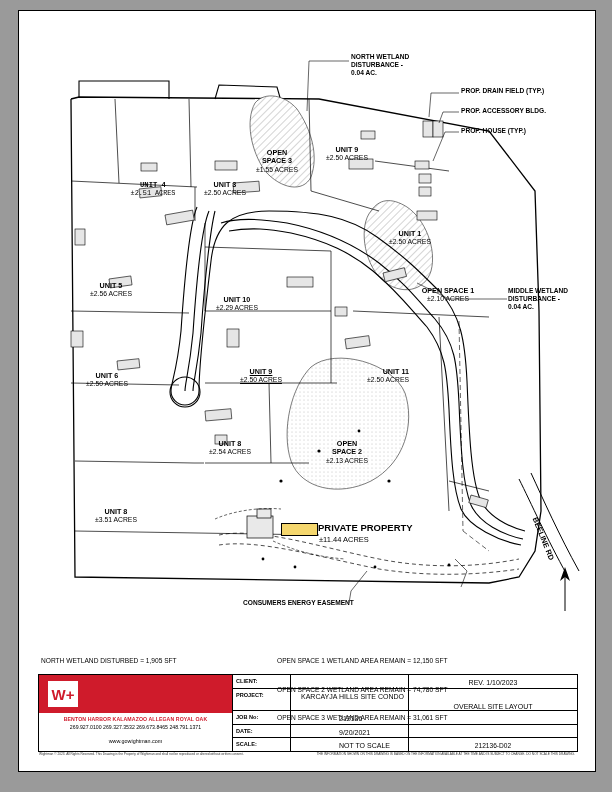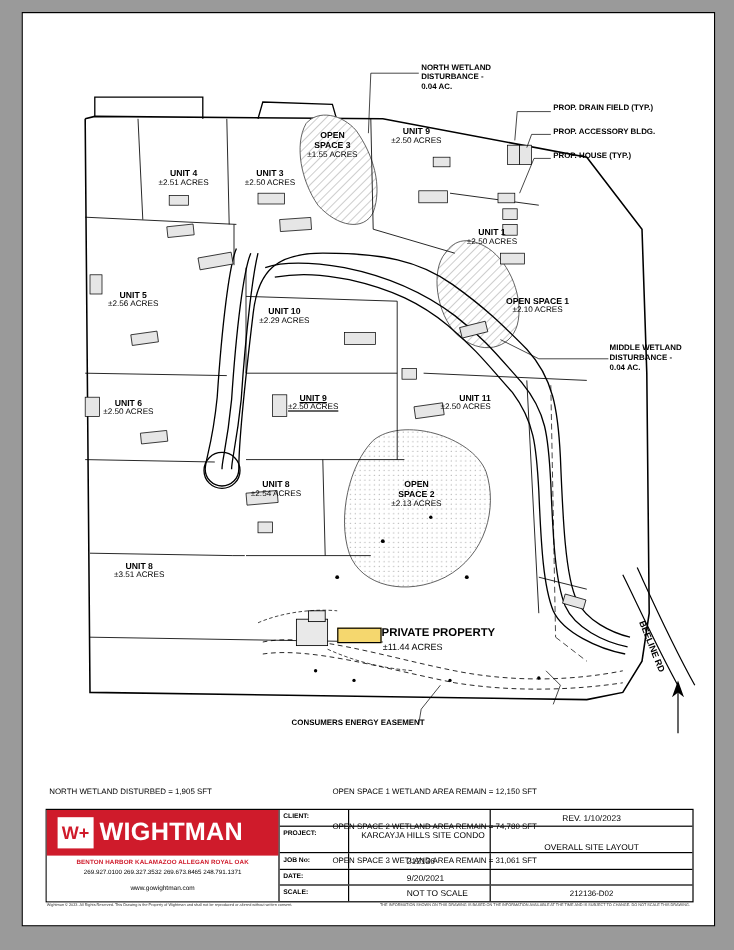--- a/index.html
+++ b/index.html
@@ -13,21 +13,21 @@
     position:absolute;left:18px;top:10px;width:576px;height:760px;
     background:#ffffff;border:1px solid #000;
   }
   .plan{
     position:absolute;left:0;top:0;width:576px;height:620px;
     overflow:hidden;
   }
   svg.plan-svg{position:absolute;left:0;top:0;}
   .lbl{
     position:absolute;font-size:7.2px;line-height:8.4px;color:#000;
-    text-align:center;white-space:pre;font-weight:bold;
+    text-align:center;white-space:pre;font-weight:bold;margin-top:40px;
   }
   .lbl .sub{font-weight:normal;font-size:6.8px;display:block;}
   .call{
     position:absolute;font-size:6.6px;line-height:7.8px;color:#000;
     white-space:pre;font-weight:bold;text-align:left;
   }
   .lgd{
     position:absolute;font-size:6.6px;line-height:9.5px;color:#000;white-space:pre;
   }
   .private-band{
@@ -231,21 +231,21 @@
         <path d="M440,310 L444,520"></path>
         <path d="M444,520 L470,540"></path>
       </g>
 
       <g>
         <path d="M546,560 L546,600" stroke="#000" stroke-width="1"></path>
         <path d="M546,556 L541,570 L546,566 L551,570 Z" fill="#000"></path>
       </g>
     </svg>
 
-    <div class="lbl" style="left:104px;top:130px;width:60px;"><span>UNIT 4</span><span class="sub">±2.51 ACRES</span></div>
+    <div class="lbl" style="left:104px;top:130px;width:60px;font-family:Liberation Mono, monospace;"><span>UNIT 4</span><span class="sub">±2.51 ACRES</span></div>
     <div class="lbl" style="left:178px;top:130px;width:56px;"><span>UNIT 3</span><span class="sub">±2.50 ACRES</span></div>
     <div class="lbl" style="left:228px;top:98px;width:60px;"><span>OPEN
 SPACE 3</span><span class="sub">±1.55 ACRES</span></div>
     <div class="lbl" style="left:298px;top:95px;width:60px;"><span>UNIT 9</span><span class="sub">±2.50 ACRES</span></div>
     <div class="lbl" style="left:362px;top:179px;width:58px;"><span>UNIT 1</span><span class="sub">±2.50 ACRES</span></div>
     <div class="lbl" style="left:382px;top:236px;width:94px;"><span>OPEN SPACE 1</span><span class="sub">±2.10 ACRES</span></div>
     <div class="lbl" style="left:62px;top:231px;width:60px;"><span>UNIT 5</span><span class="sub">±2.56 ACRES</span></div>
     <div class="lbl" style="left:186px;top:245px;width:64px;"><span>UNIT 10</span><span class="sub">±2.29 ACRES</span></div>
     <div class="lbl" style="left:58px;top:321px;width:60px;"><span>UNIT 6</span><span class="sub">±2.50 ACRES</span></div>
     <div class="lbl" style="left:211px;top:317px;width:62px;text-decoration:underline;"><span>UNIT 9</span><span class="sub">±2.50 ACRES</span></div>
@@ -280,21 +280,20 @@
   <div class="lgd" style="left:258px;top:626px;">
     <div>OPEN SPACE 1 WETLAND AREA REMAIN = 12,150 SFT</div>
     <div>OPEN SPACE 2 WETLAND AREA REMAIN = 74,780 SFT</div>
     <div>OPEN SPACE 3 WETLAND AREA REMAIN = 31,061 SFT</div>
   </div>
 
   <div class="title-block">
     <div class="tb-logo">
       <div class="logo-red">
         <div class="logo-mark">W+</div>
-        <div class="logo-word">WIGHTMAN</div>
       </div>
       <div class="offices">BENTON HARBOR   KALAMAZOO    ALLEGAN     ROYAL OAK</div>
       <div class="phones">269.927.0100          269.327.3532   269.673.8465   248.791.1371</div>
       <div class="weburl">www.gowightman.com</div>
     </div>
     <div class="tb-fields">
       <div class="tb-row">
         <div class="tb-key">CLIENT:</div>
         <div class="tb-val"></div>
         <div class="tb-right">REV. 1/10/2023</div>

